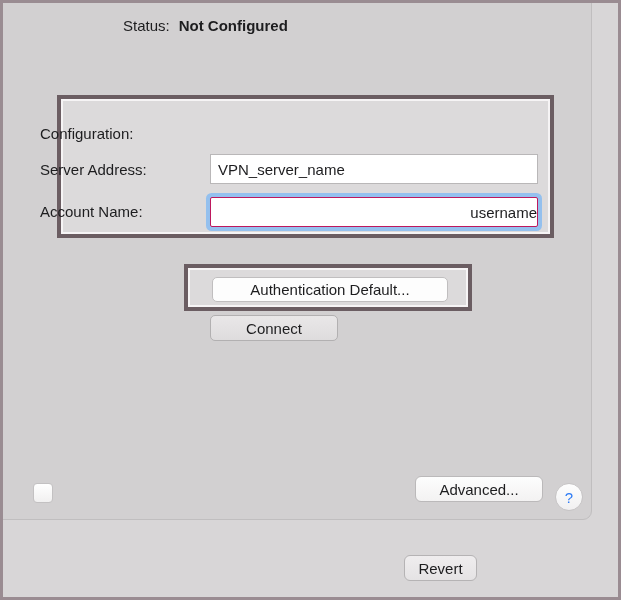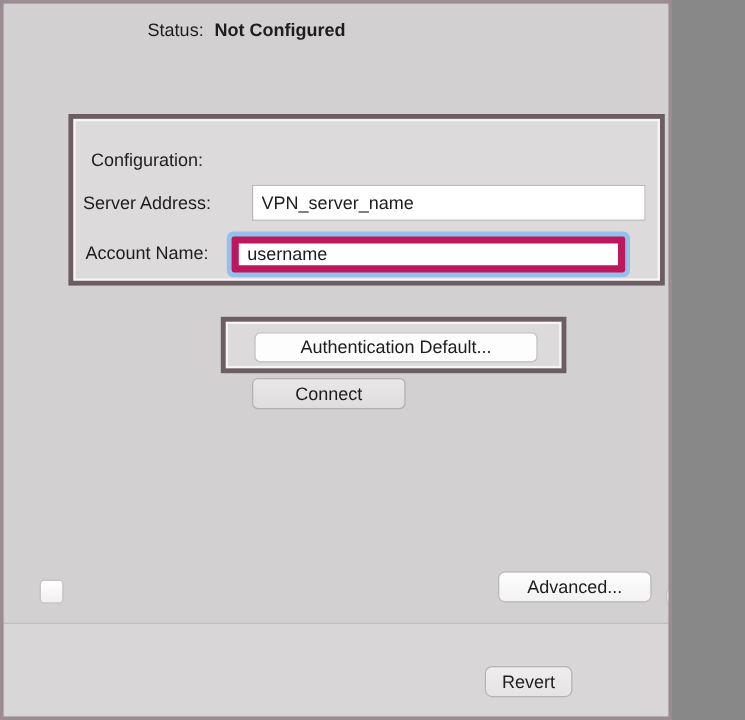--- a/index.html
+++ b/index.html
@@ -1,19 +1,19 @@
 <!DOCTYPE html>
 <html><head>
 <meta charset="utf-8">
 <style>
   html,body { margin:0; padding:0; background:#888; }
   * { box-sizing:border-box; }
   .stage {
     position:relative;
-    width:560px; height:600px;
+    width:621px; height:600px;
     background:#d8d6d7;
     overflow:hidden;
     font-family:"Liberation Sans", sans-serif;
     color:#1d1d1f;
     font-size:15px;
   }
   .outer-border {
     position:absolute; inset:0;
     border:3px solid #9a8c92;
     z-index:50; pointer-events:none;
@@ -36,21 +36,21 @@
   .hl-box {
     border:4px solid #6b5d62;
     box-shadow: inset 0 0 0 2px #f6f4f5;
     background:#dcdadb;
     z-index:2;
   }
   .hl-config { left:57px; top:95px; width:497px; height:143px; }
   .hl-auth   { left:184px; top:264px; width:288px; height:47px; }
 
   .form-label {
-    left:40px; width:165px; text-align:center;
+    left:40px; width:165px; text-align:left;
     white-space:nowrap; z-index:3;
   }
   .lbl-config  { top:125px; }
   .lbl-server  { top:161px; }
   .lbl-account { top:203px; }
 
   
   .popup {
     left:212px; top:119px; width:326px; height:27px;
     background:#ffffff;
@@ -77,23 +77,24 @@
   .tf {
     background:#fff;
     border:1px solid #b9b7b8;
     font-family:"Liberation Sans", sans-serif;
     font-size:15px; color:#1d1d1f;
     padding:0 0 0 7px; margin:0;
     z-index:3; outline:none;
   }
   .tf-server { left:210px; top:154px; width:328px; height:30px; }
   .tf-account {
-    left:193px; top:197px; width:328px; height:30px;
-    border:6px solid #be185d; border-radius:2px;
+    left:210px; top:197px; width:328px; height:30px;
+    border:1px solid #be185d; border-radius:2px;
     box-shadow:0 0 0 4px #94c0ee;
+    text-align:right;
   }
 
   
   .btn {
     display:flex; align-items:center; justify-content:center;
     border-radius:5px; z-index:3; cursor:default;
     white-space:nowrap;
   }
   .btn-auth {
     left:212px; top:277px; width:236px; height:25px;

